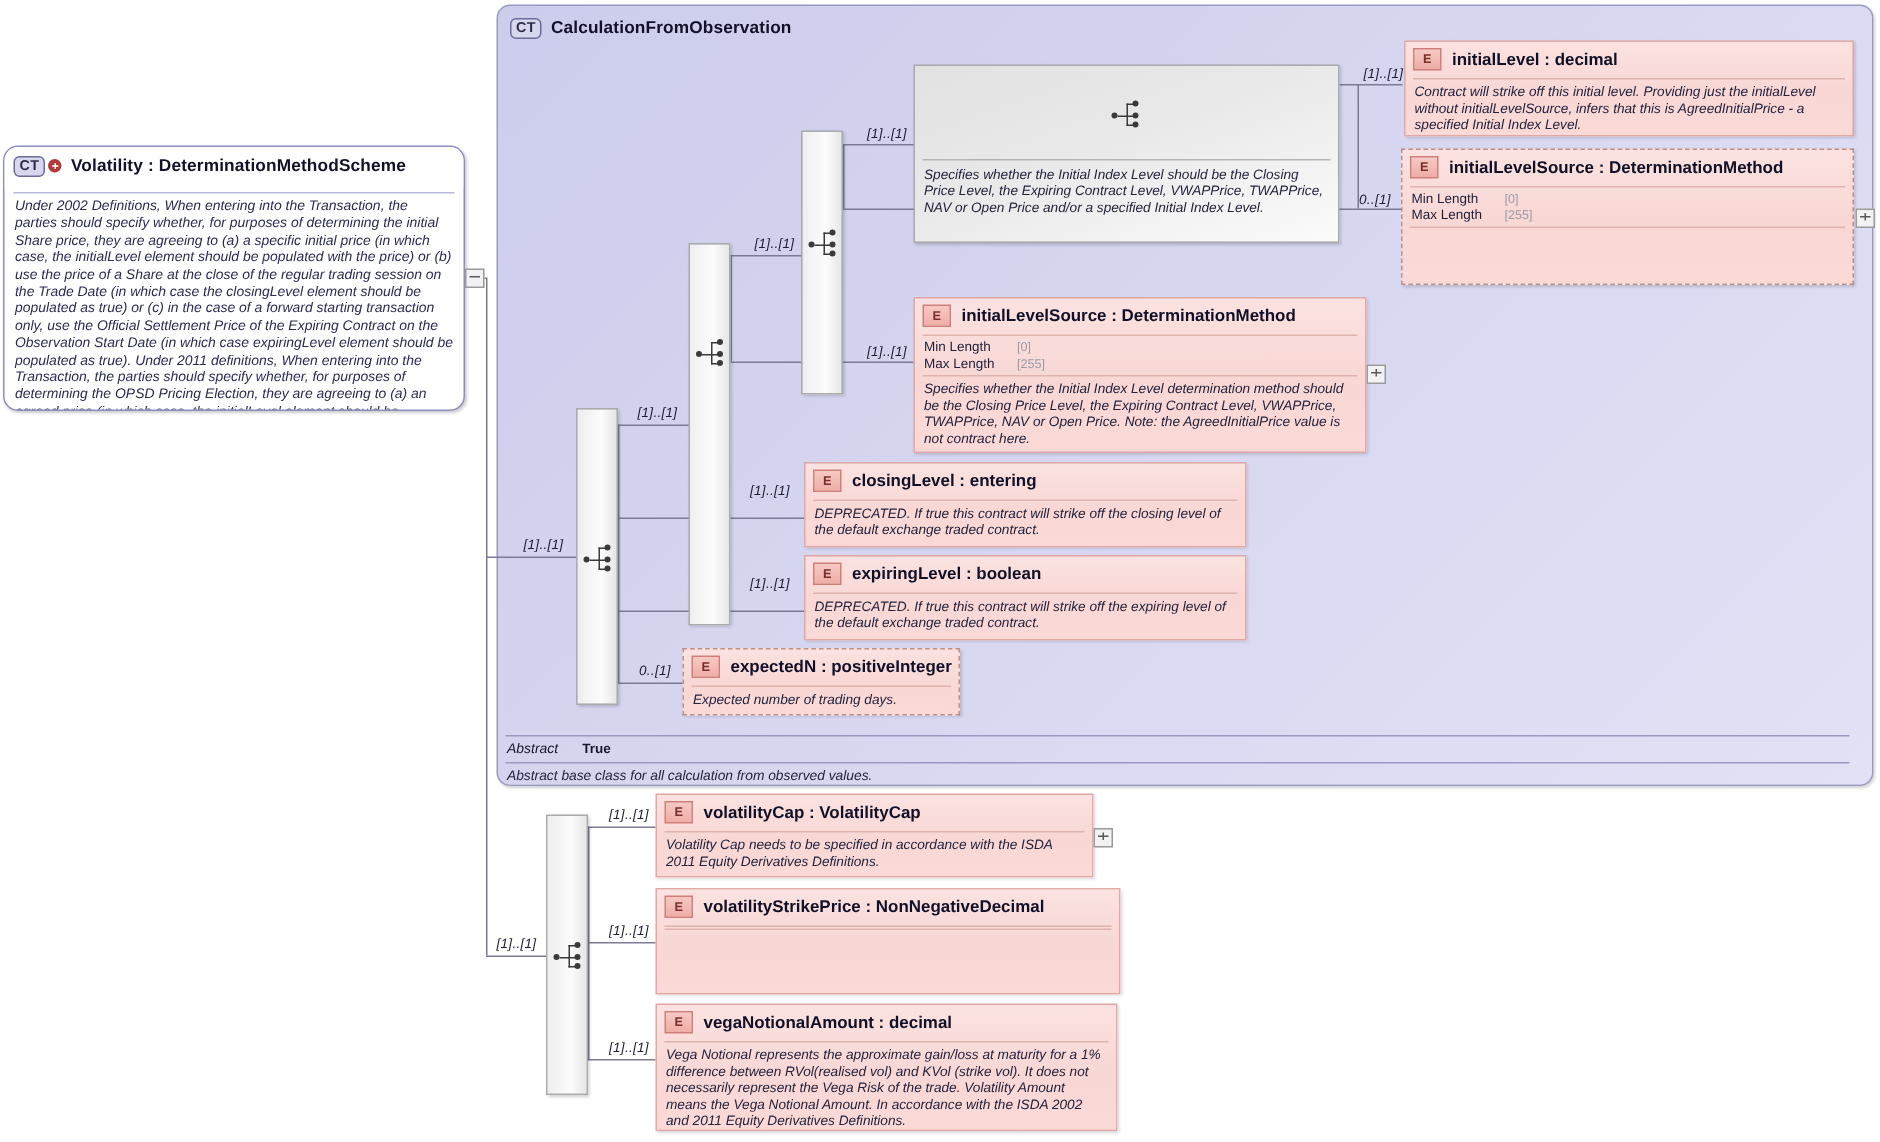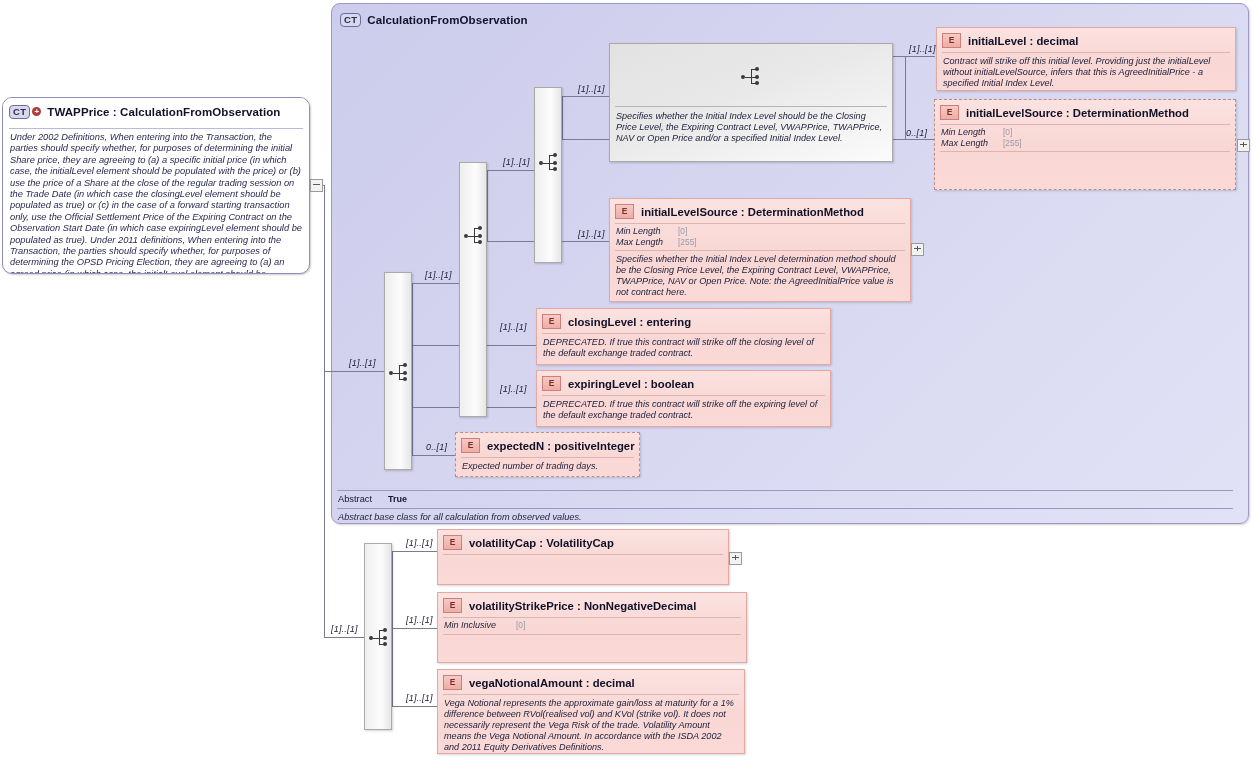--- a/index.html
+++ b/index.html
@@ -88,21 +88,21 @@
     font-size: 8.5px; font-weight: bold; color:#7a2f2a;
     vertical-align: middle;
   }
   .e-title {
     font-size: 11.3px; font-weight: bold; color:#101028;
     margin-left: 7px; vertical-align: middle;
   }
   .e-rule { height:1px; background:#dfb3ae; margin: 1px 5px 0 5px; }
   .facets { padding: 2px 6px 2px 6px; }
   .facet-row { font-size: 9px; line-height: 10.5px; white-space: nowrap; }
-  .facet-name { font-style: italic; color:#1e1e3a; display:inline-block; min-width: 58px; }
+  .facet-name { color:#1e1e3a; display:inline-block; min-width: 58px; }
   .facet-val { color:#9a9aa8; font-size: 8.4px; margin-left: 4px; }
   .e-doc {
     font-size: 9.1px; line-height: 11.1px; font-style: italic;
     color:#23233f; padding: 3px 7px 4px 6px;
   }
 
   
   .gbox {
     background: linear-gradient(160deg,#e2e2e2 0%,#e9e9e9 45%,#fbfbfb 100%);
     border: 1px solid #a9a9a9;
@@ -145,21 +145,21 @@
   .pm::before {
     content:""; position:absolute; left:2px; top:4px; width:7px; height:1px; background:#5a5a5a;
   }
   .pm.plus::after {
     content:""; position:absolute; left:5px; top:2px; width:1px; height:5px; background:#5a5a5a;
   }
 
   
   .abs-rule { position:absolute; height:1px; background:#9a9ac0; }
   .abs-row { position:absolute; font-size:9.3px; white-space:nowrap; }
-  .abs-label { color:#16162e; }
+  .abs-label { font-style: italic; color:#16162e; }
   .abs-value { font-weight: bold; color:#16162e; font-size:9px; margin-left: 16px; }
   .abs-doc { position:absolute; font-size:9.2px; font-style:italic; color:#23233f; white-space:nowrap; }
 </style>
 </head>
 <body>
 
 <div class="stage">
 
   <div class="abs ct-panel" style="left:331px; top:3px; width:918px; height:521px;">
     <div class="ct-header">
@@ -204,21 +204,21 @@
   <div class="ln-h" style="left:893px; top:56px; width:42px;"></div>
   <div class="ln-v" style="left:905px; top:56px; height:83px;"></div>
 
   <div class="ln-v" style="left:392px; top:551px; height:155px;"></div>
   <div class="ln-h" style="left:392px; top:551px; width:45px;"></div>
   <div class="ln-h" style="left:392px; top:628px; width:45px;"></div>
   <div class="ln-h" style="left:392px; top:706px; width:45px;"></div>
 
   <div class="abs vol-box" style="left:2px; top:97px; width:308px; height:177px;">
     <div class="vol-head">
-      <span class="ct-badge">CT</span><span class="ct-plus">+</span><span class="ct-title">TWAPPrice : CalculationFromObservation</span>
+      <span class="ct-badge">CT</span><span class="ct-plus">+</span><span class="ct-title">Volatility : DeterminationMethodScheme</span>
     </div>
     <div class="vol-rule"></div>
     <div class="vol-doc">Under 2002 Definitions, When entering into the Transaction, the parties should specify whether, for purposes of determining the initial Share price, they are agreeing to (a) a specific initial price (in which case, the initialLevel element should be populated with the price) or (b) use the price of a Share at the close of the regular trading session on the Trade Date (in which case the closingLevel element should be populated as true) or (c) in the case of a forward starting transaction only, use the Official Settlement Price of the Expiring Contract on the Observation Start Date (in which case expiringLevel element should be populated as true). Under 2011 definitions, When entering into the Transaction, the parties should specify whether, for purposes of determining the OPSD Pricing Election, they are agreeing to (a) an agreed price (in which case, the initialLevel element should be populated with the price) or (b) use the Index Close Pricing (Official), (in which case closingLevel element should</div>
   </div>
 
   <div class="pm" style="left:310px; top:179px;"></div>
 
   <div class="abs gbox" style="left:609px; top:43px; width:284px; height:119px;">
     <div class="gbox-icon-area">
       <div class="seq-icon" style="left:131px; top:24px;">
@@ -358,33 +358,29 @@
     </div>
     <div class="e-rule"></div>
     <div class="e-doc">Expected number of trading days.</div>
   </div>
 
   <div class="abs ebox" style="left:437px; top:529px; width:292px; height:56px;">
     <div class="ebox-head">
       <span class="e-badge">E</span><span class="e-title">volatilityCap : VolatilityCap</span>
     </div>
     <div class="e-rule"></div>
+    <div class="e-doc">Volatility Cap needs to be specified in accordance with the ISDA 2011 Equity Derivatives Definitions.</div>
   </div>
   <div class="pm plus" style="left:729px; top:552px;"></div>
 
   <div class="abs ebox" style="left:437px; top:592px; width:310px; height:71px;">
     <div class="ebox-head">
       <span class="e-badge">E</span><span class="e-title">volatilityStrikePrice : NonNegativeDecimal</span>
     </div>
     <div class="e-rule"></div>
-    <div class="facets">
-      <div class="facet-row">
-        <span class="facet-name" style="min-width:68px;">Min Inclusive</span><span class="facet-val">[0]</span>
-      </div>
-    </div>
     <div class="e-rule"></div>
   </div>
 
   <div class="abs ebox" style="left:437px; top:669px; width:308px; height:85px;">
     <div class="ebox-head">
       <span class="e-badge">E</span><span class="e-title">vegaNotionalAmount : decimal</span>
     </div>
     <div class="e-rule"></div>
     <div class="e-doc">Vega Notional represents the approximate gain/loss at maturity for a 1% difference between RVol(realised vol) and KVol (strike vol). It does not necessarily represent the Vega Risk of the trade. Volatility Amount means the Vega Notional Amount. In accordance with the ISDA 2002 and 2011 Equity Derivatives Definitions.</div>
   </div>

